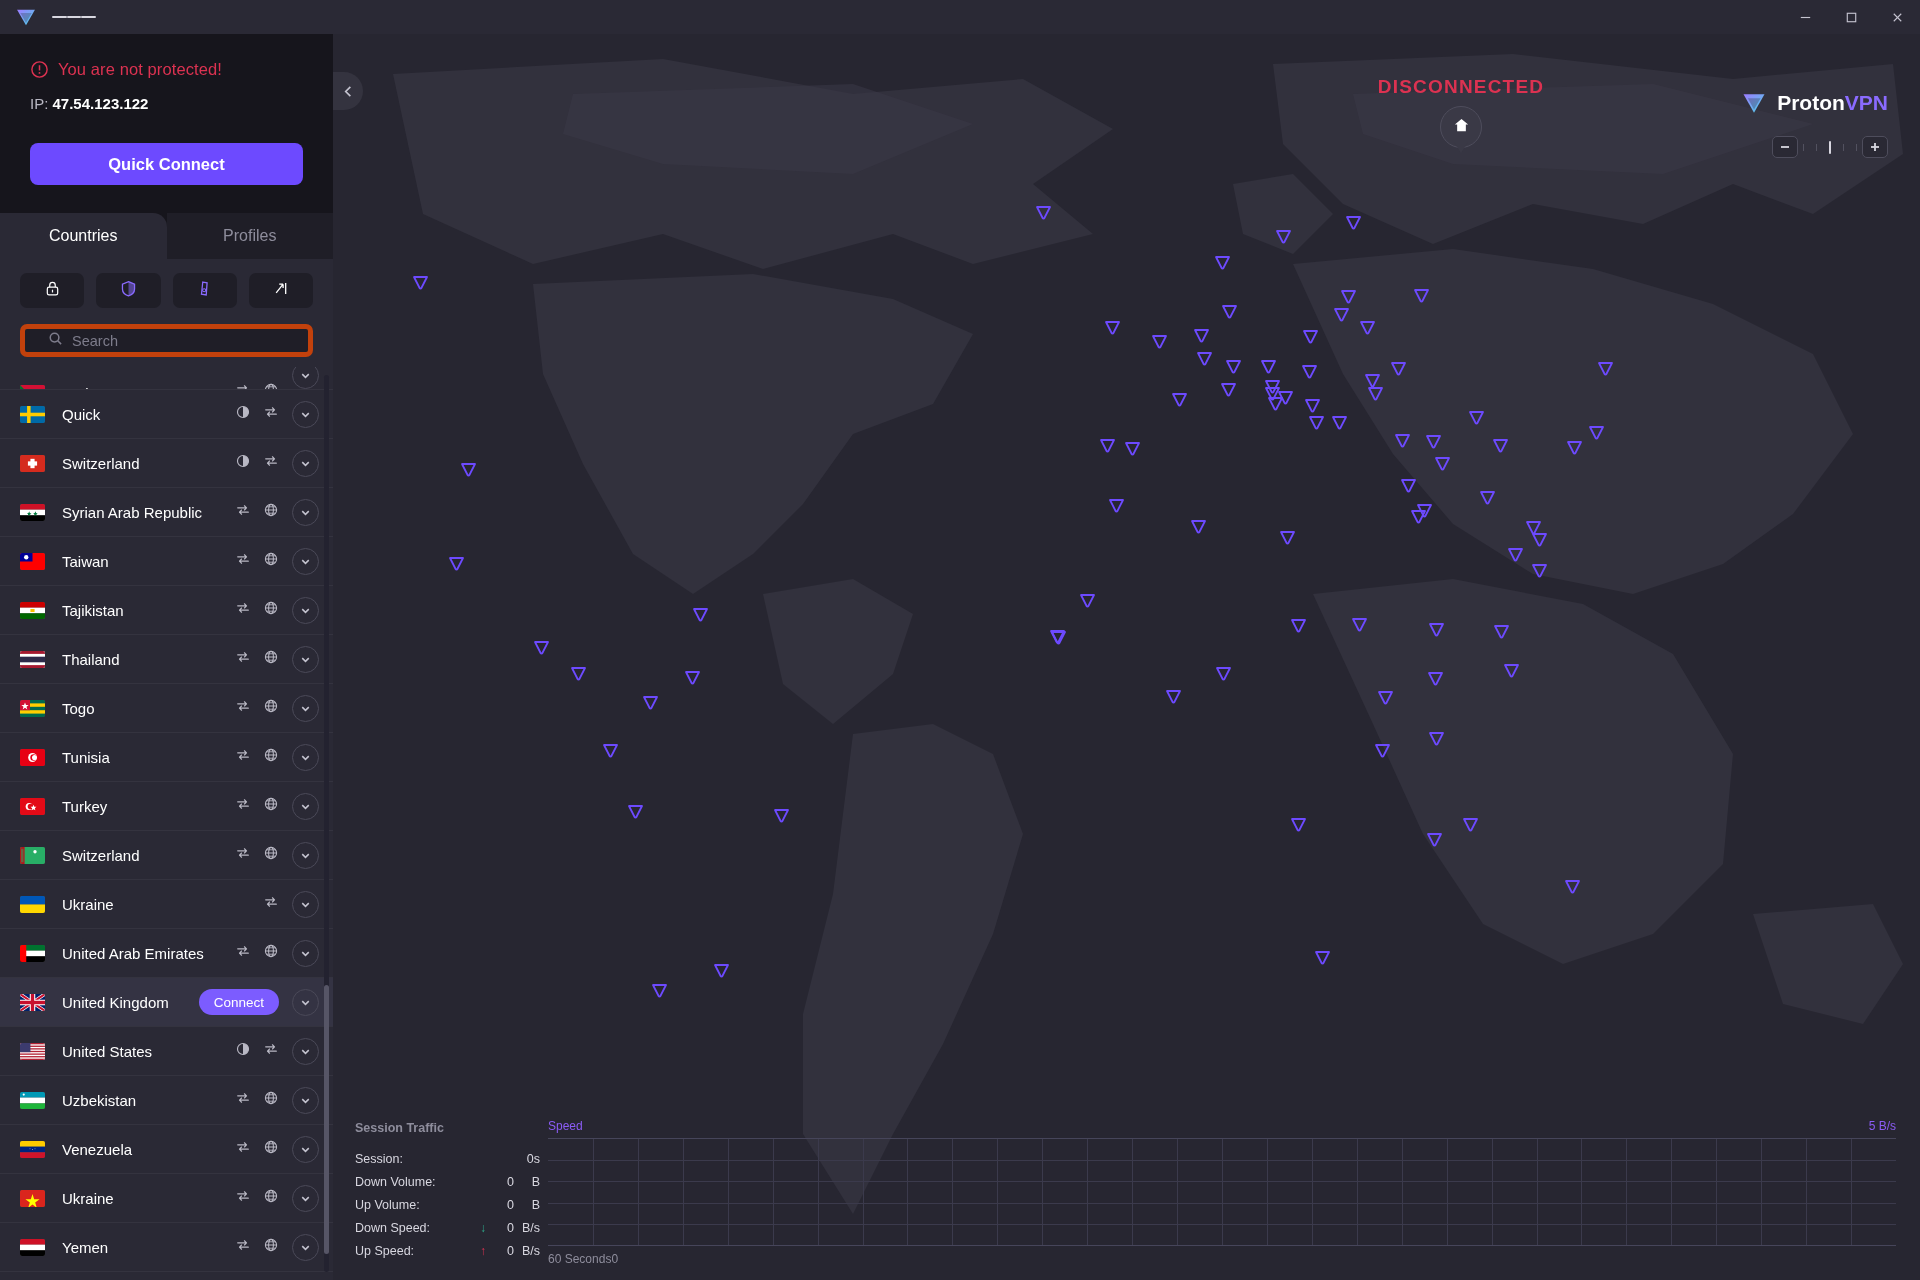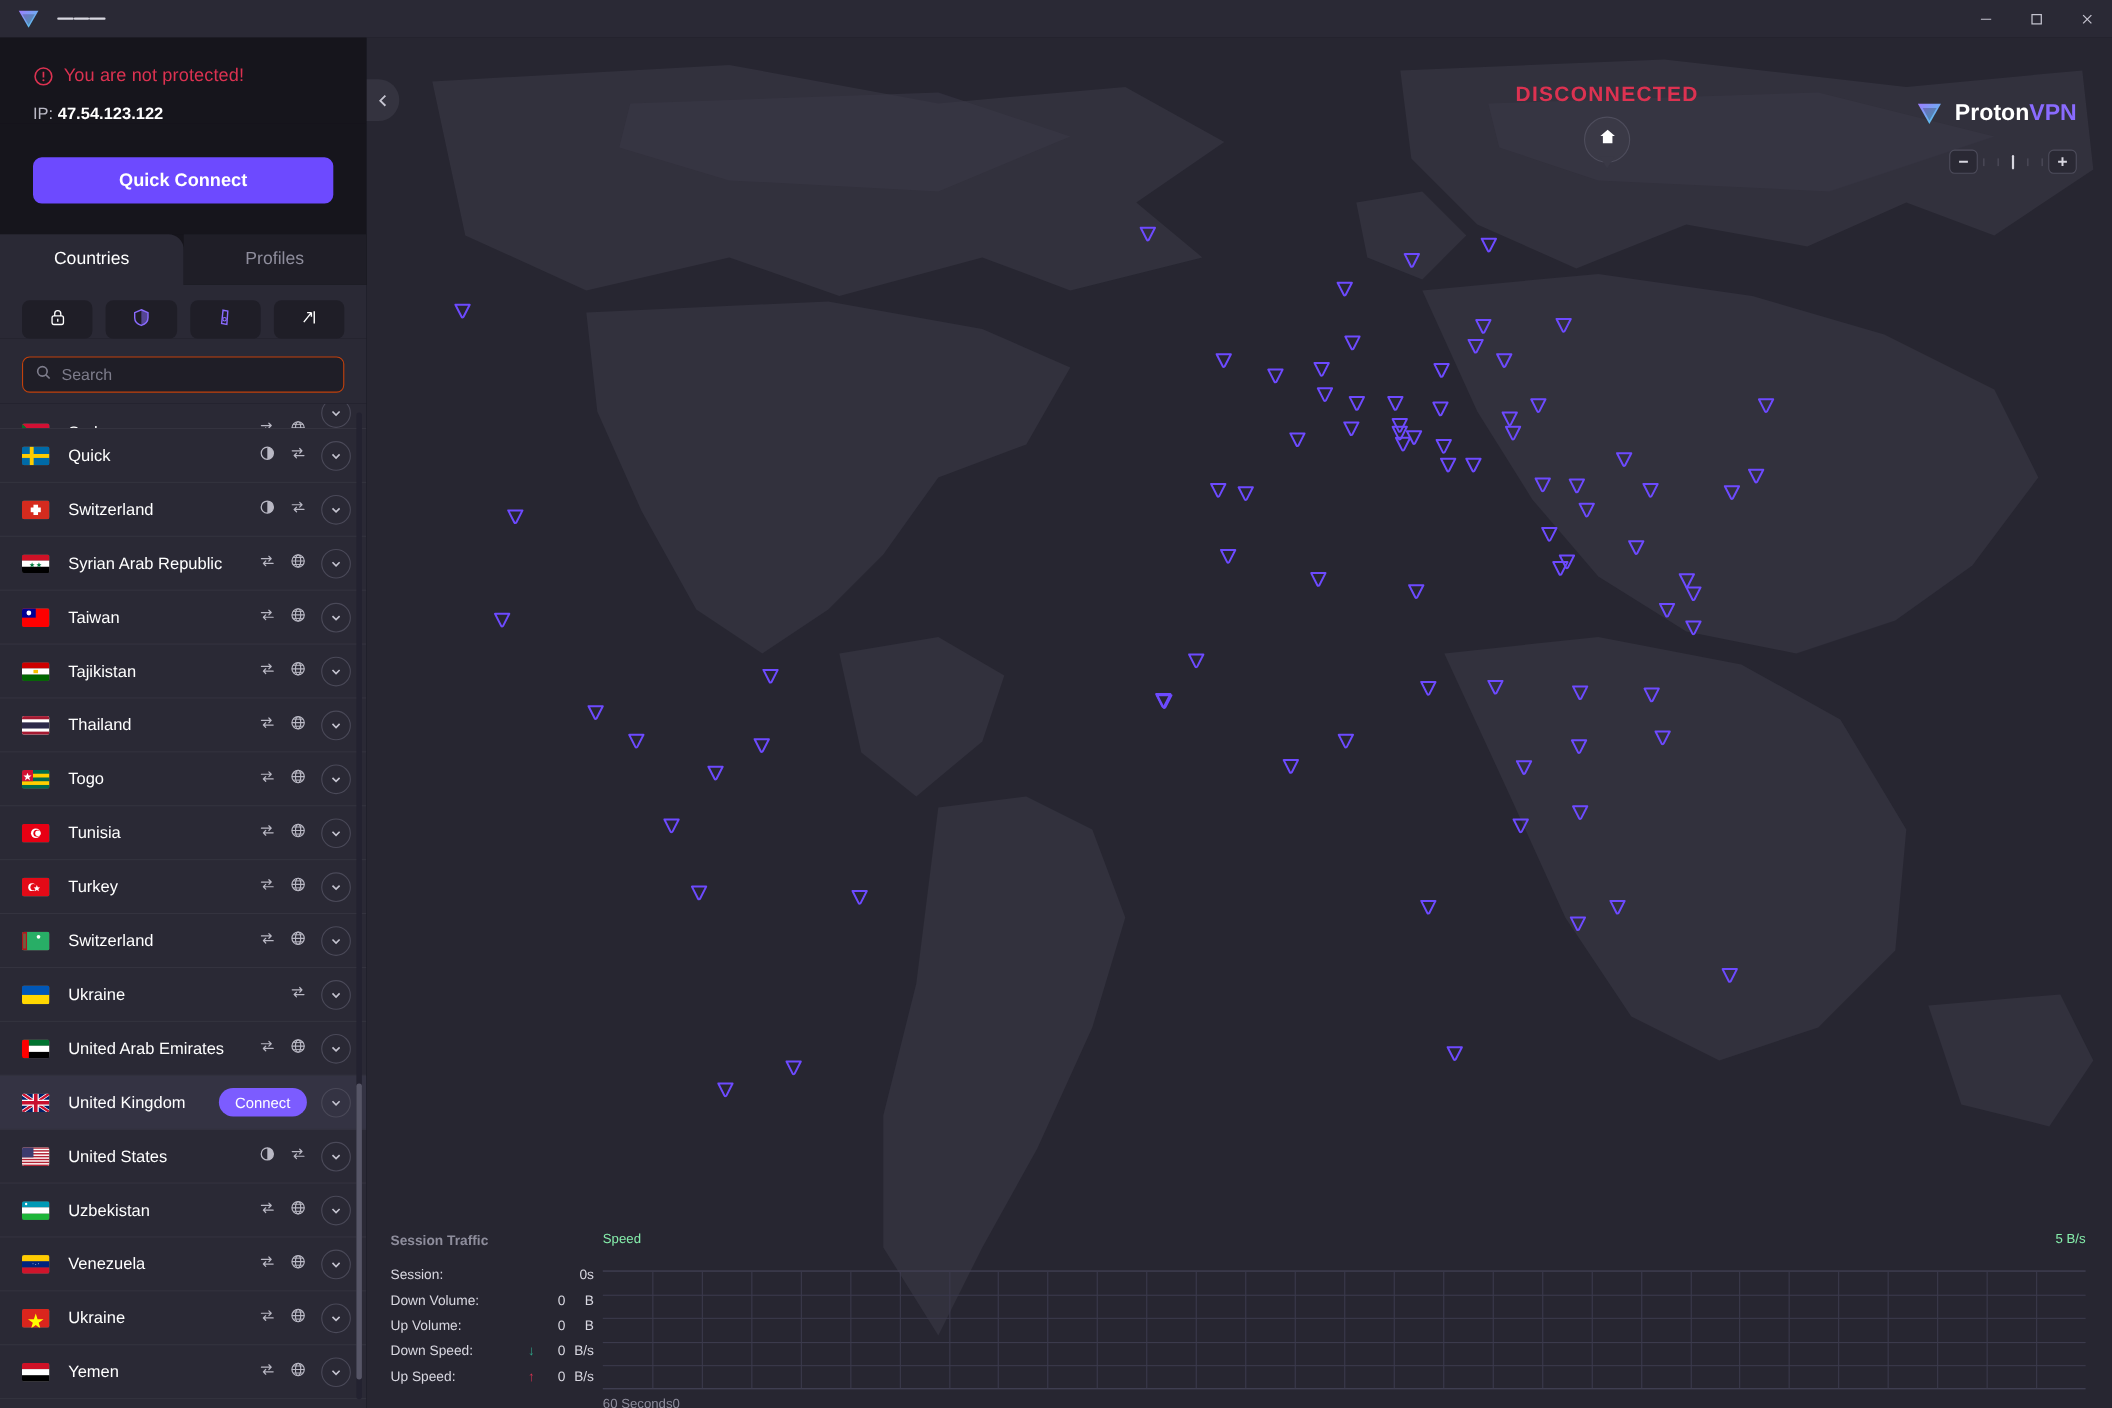--- a/index.html
+++ b/index.html
@@ -57,22 +57,22 @@
 
   .filters { display: flex; gap: 12px; padding: 14px 20px 0 20px; background: #2a2935; }
   .fbtn {
     flex: 1; height: 35px; background: #1f1e27; border-radius: 7px;
     display: flex; align-items: center; justify-content: center; cursor: pointer;
   }
   .fbtn svg { width: 19px; height: 19px; }
 
   .searchwrap { padding: 16px 20px 10px 20px; background: #2a2935; }
   .searchbox {
-    height: 33px; background: #1f1e27; border: 1px solid #c2410c; border-radius: 7px;
-    display: flex; align-items: center; padding: 0 11px; gap: 9px;
+    height: 33px; background: #1f1e27; border: 5px solid #c2410c; border-radius: 7px;
+    display: flex; align-items: center; padding: 0 23px; gap: 9px;
   }
   .searchbox svg { width: 15px; height: 15px; stroke: #7d7c8b; stroke-width: 1.6; fill: none; }
   .searchbox input {
     flex: 1; background: transparent; border: none; outline: none;
     color: #d8d7e0; font-size: 14.5px; font-family: "Liberation Sans", sans-serif;
   }
   .searchbox input::placeholder { color: #7d7c8b; }
 
   .listwrap { flex: 1; position: relative; overflow: hidden; background: #2a2935; }
   .list { position: absolute; inset: 0; overflow: hidden; }
@@ -168,21 +168,21 @@
   .traffic h4 { color: #8e8d9c; font-size: 12.5px; font-weight: bold; margin-bottom: 12px; }
   .trow { display: flex; align-items: center; font-size: 12.5px; color: #d8d7e0; height: 23px; }
   .trow .lbl { flex: 1; }
   .trow .arr { width: 14px; text-align: center; font-size: 12px; }
   .trow .arr.dn { color: #2ea98a; }
   .trow .arr.up { color: #dc3251; }
   .trow .num { width: 24px; text-align: right; }
   .trow .unit { width: 34px; text-align: right; padding-right: 8px; }
 
   .graph { flex: 1; position: relative; padding: 14px 24px 0 0; }
-  .glabels { display: flex; justify-content: space-between; font-size: 12px; color: #86efac; margin-bottom: 22px; }
+  .glabels { display: flex; justify-content: space-between; font-size: 12px; color: #8b5cf6; margin-bottom: 5px; }
   .grid {
     position: relative; height: 108px; border-top: 1px solid #46455a;
     border-bottom: 1px solid #46455a;
   }
   .grid .v { position: absolute; top: 0; bottom: 0; width: 1px; background: #3b3a4c; }
   .grid .h { position: absolute; left: 0; right: 0; height: 1px; background: #3b3a4c; }
   .glabels2 { display: flex; font-size: 12px; color: #8e8d9c; margin-top: 6px; }
 
   .pin { position: absolute; z-index: 6; }
   .pin svg { display: block; }

